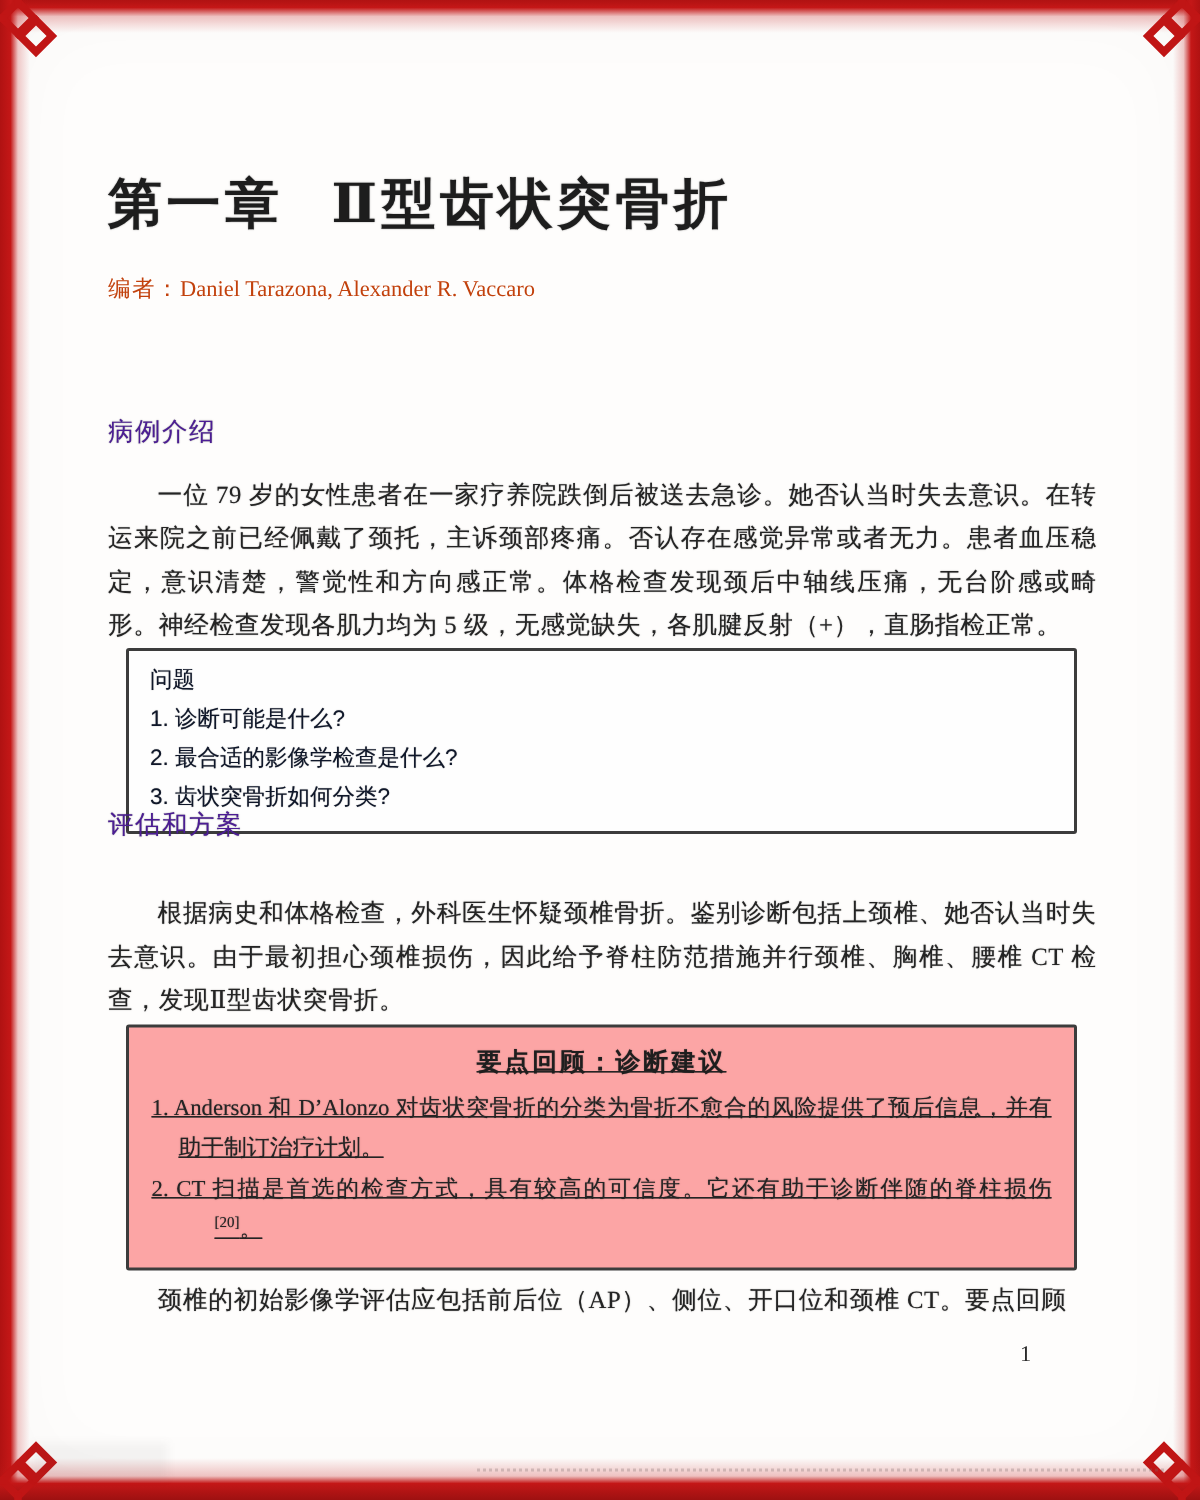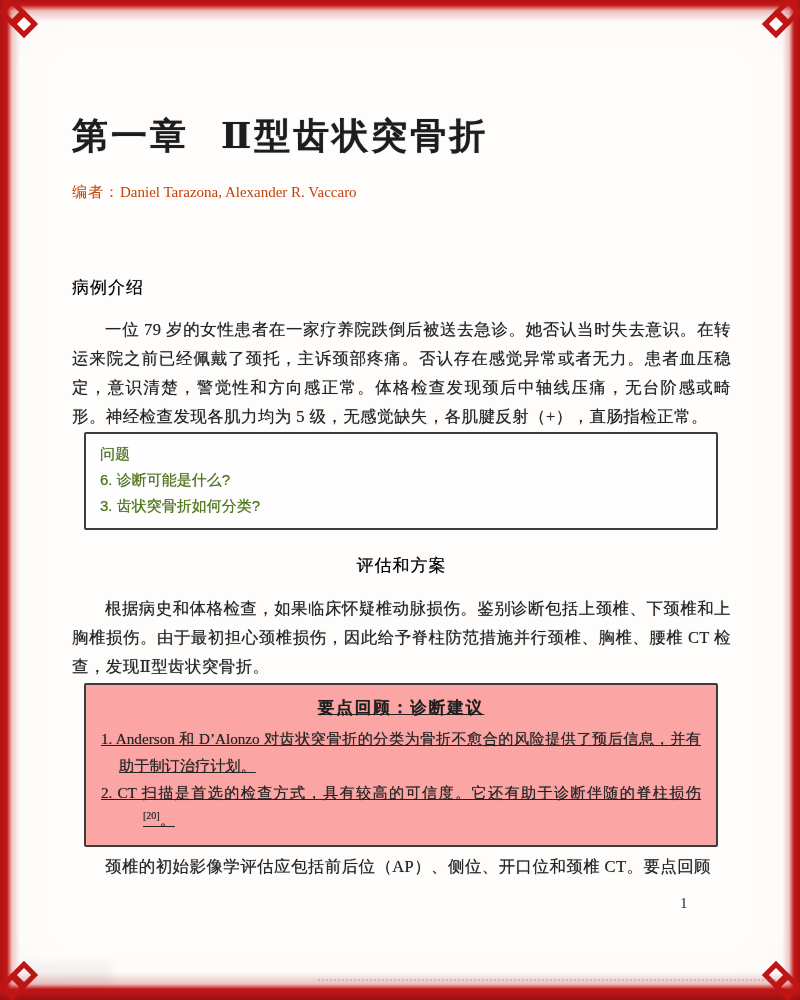--- a/index.html
+++ b/index.html
@@ -33,33 +33,33 @@
   .scan-smudge{position:absolute;left:22px;top:962px;width:90px;height:24px;
     background:rgba(60,60,60,0.05);filter:blur(3px);}
   
   .blk{position:absolute;left:72px;width:659px;}
   .chapter{top:112px;font-size:36px;font-weight:700;letter-spacing:3px;color:#1d1d1d;
     text-shadow:0 0 1px rgba(20,20,20,0.55);}
   .chapter .gap{margin-left:32px;}
   .byline{top:183px;font-size:15px;color:#c2410c;}
   .byline .lbl{letter-spacing:1px;}
   .h2{font-family:"Liberation Sans","DejaVu Sans",sans-serif;font-size:17px;
-    color:#000000;letter-spacing:1px;text-shadow:0 0 0.8px rgba(30,30,30,0.6);}
+    color:#4c1d95;letter-spacing:1px;text-shadow:0 0 0.8px rgba(30,30,30,0.6);}
   .h2-case{top:276px;}
-  .h2-eval{top:554px;text-align:center;}
+  .h2-eval{top:538px;}
   .para{font-size:16.5px;line-height:29px;text-align:justify;text-indent:2em;
     color:#242424;letter-spacing:0.4px;text-shadow:0 0 0.8px rgba(25,25,25,0.55);}
   .para-case{top:315px;}
   .para-eval{top:594px;}
   .para-closing{top:852px;}
   
   .qbox{position:absolute;left:84px;width:602px;top:432px;
     border:2px solid #3c3c3c;border-radius:2px;padding:7px 14px 9px 14px;
     font-family:"Liberation Sans","DejaVu Sans",sans-serif;font-size:15px;line-height:26px;
-    color:#4d7c0f;text-shadow:0 0 0.7px rgba(30,30,30,0.55);background:#fefefe;}
+    color:#0f172a;text-shadow:0 0 0.7px rgba(30,30,30,0.55);background:#fefefe;}
   .kbox{position:absolute;left:84px;width:600px;top:683px;
     border:2px solid #3c3c3c;border-radius:2px;padding:9px 15px 12px 15px;
     font-size:15.2px;line-height:27px;color:#242424;
     text-shadow:0 0 0.8px rgba(25,25,25,0.55);background:#fca5a5;text-decoration:underline;}
   .kbox .ktitle{text-align:center;font-weight:700;font-size:16.5px;letter-spacing:2px;
     margin-bottom:4px;color:#1e1e1e;}
   .kbox .kitem{padding-left:18px;text-indent:-18px;text-align:justify;}
   sup.cite{font-size:10px;line-height:0;vertical-align:super;padding-left:24px;}
   .pagenum{position:absolute;left:680px;top:895px;font-size:15px;color:#2a2a2a;}
 </style>
@@ -111,26 +111,27 @@
 
   <div class="blk byline">
     <span class="lbl">编者：</span><span>Daniel Tarazona, Alexander R. Vaccaro</span>
   </div>
 
   <div class="blk h2 h2-case">病例介绍</div>
   <div class="blk para para-case">一位 79 岁的女性患者在一家疗养院跌倒后被送去急诊。她否认当时失去意识。在转运来院之前已经佩戴了颈托，主诉颈部疼痛。否认存在感觉异常或者无力。患者血压稳定，意识清楚，警觉性和方向感正常。体格检查发现颈后中轴线压痛，无台阶感或畸形。神经检查发现各肌力均为 5 级，无感觉缺失，各肌腱反射（+），直肠指检正常。</div>
 
   <div class="qbox">
     <div>问题</div>
-    <div>6. 诊断可能是什么?</div>
+    <div>1. 诊断可能是什么?</div>
+    <div>2. 最合适的影像学检查是什么?</div>
     <div>3. 齿状突骨折如何分类?</div>
   </div>
 
   <div class="blk h2 h2-eval">评估和方案</div>
-  <div class="blk para para-eval">根据病史和体格检查，如果临床怀疑椎动脉损伤。鉴别诊断包括上颈椎、下颈椎和上胸椎损伤。由于最初担心颈椎损伤，因此给予脊柱防范措施并行颈椎、胸椎、腰椎 CT 检查，发现Ⅱ型齿状突骨折。</div>
+  <div class="blk para para-eval">根据病史和体格检查，外科医生怀疑颈椎骨折。鉴别诊断包括上颈椎、她否认当时失去意识。由于最初担心颈椎损伤，因此给予脊柱防范措施并行颈椎、胸椎、腰椎 CT 检查，发现Ⅱ型齿状突骨折。</div>
 
   <div class="kbox">
     <div class="ktitle">要点回顾：诊断建议</div>
     <div class="kitem">1. Anderson 和 D’Alonzo 对齿状突骨折的分类为骨折不愈合的风险提供了预后信息，并有助于制订治疗计划。</div>
     <div class="kitem">
       <span>2. CT 扫描是首选的检查方式，具有较高的可信度。它还有助于诊断伴随的脊柱损伤</span><sup class="cite">[20]</sup><span>。</span>
     </div>
   </div>
 
   <div class="blk para para-closing">颈椎的初始影像学评估应包括前后位（AP）、侧位、开口位和颈椎 CT。要点回顾</div>

